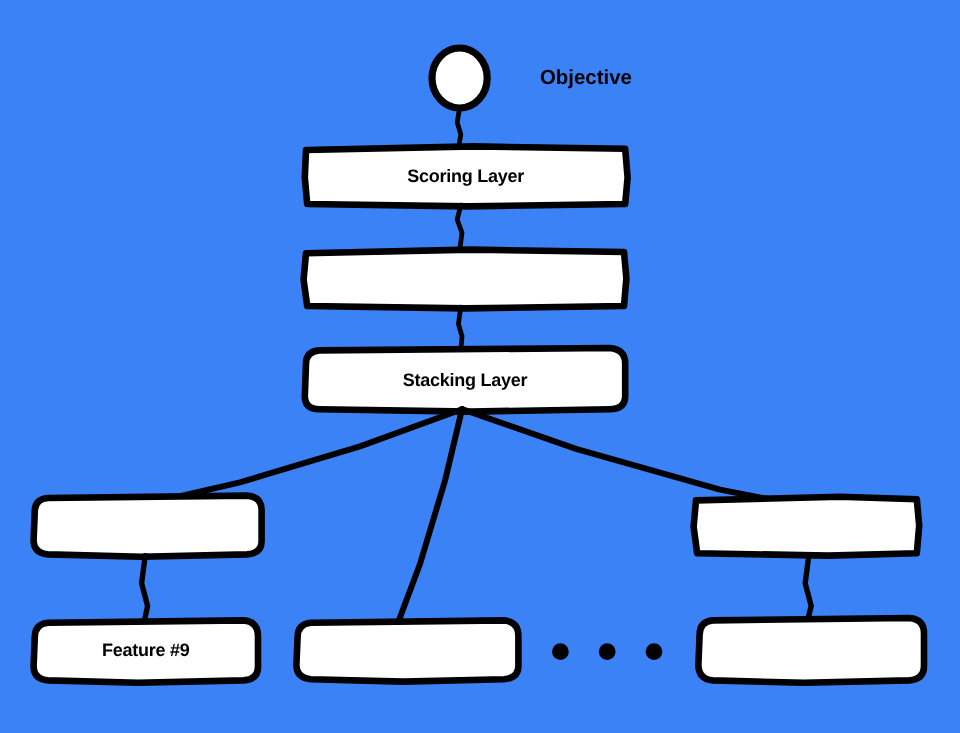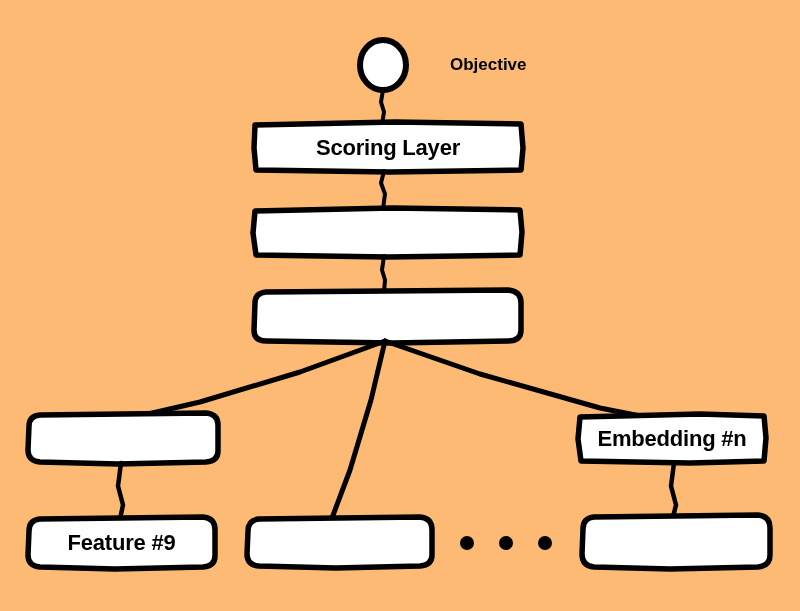--- a/index.html
+++ b/index.html
@@ -8,21 +8,21 @@
     padding: 0;
     background: #ffffff;
   }
   body {
     font-family: "Liberation Sans", sans-serif;
   }
   #canvas {
     position: relative;
     width: 800px;
     height: 611px;
-    background: #fdba74;
+    background: #3b82f6;
     overflow: hidden;
   }
   #diagram-svg {
     position: absolute;
     top: 0;
     left: 0;
     width: 800px;
     height: 611px;
   }
   .node-label {
@@ -31,21 +31,21 @@
     align-items: center;
     justify-content: center;
     font-family: "Liberation Sans", sans-serif;
     font-weight: bold;
     color: #000000;
     letter-spacing: -0.2px;
     white-space: nowrap;
     pointer-events: none;
   }
   .box-label {
-    font-size: 22px;
+    font-size: 15px;
     text-align: center;
   }
   .objective-label {
     position: absolute;
     font-family: "Liberation Sans", sans-serif;
     font-weight: bold;
     font-size: 17px;
     color: #000000;
     white-space: nowrap;
   }
@@ -101,21 +101,21 @@
       <circle cx="506" cy="543" r="7"></circle>
       <circle cx="545" cy="543" r="7"></circle>
     </g>
   </svg>
 
   <div class="objective-label" style="left:450px; top:55px;">Objective</div>
 
   <div class="node-label box-label" style="left:254px; top:124px; width:268px; height:47px;">Scoring Layer</div>
 
 
+  <div class="node-label box-label" style="left:254px; top:292px; width:267px; height:50px;">Stacking Layer</div>
 
 
-  <div class="node-label box-label" style="left:578px; top:416px; width:188px; height:46px;">Embedding #n</div>
 
   <div class="node-label box-label" style="left:28px; top:518px; width:187px; height:49px;">Feature #9</div>
 
 
 
 </div>
 
 </body></html>

